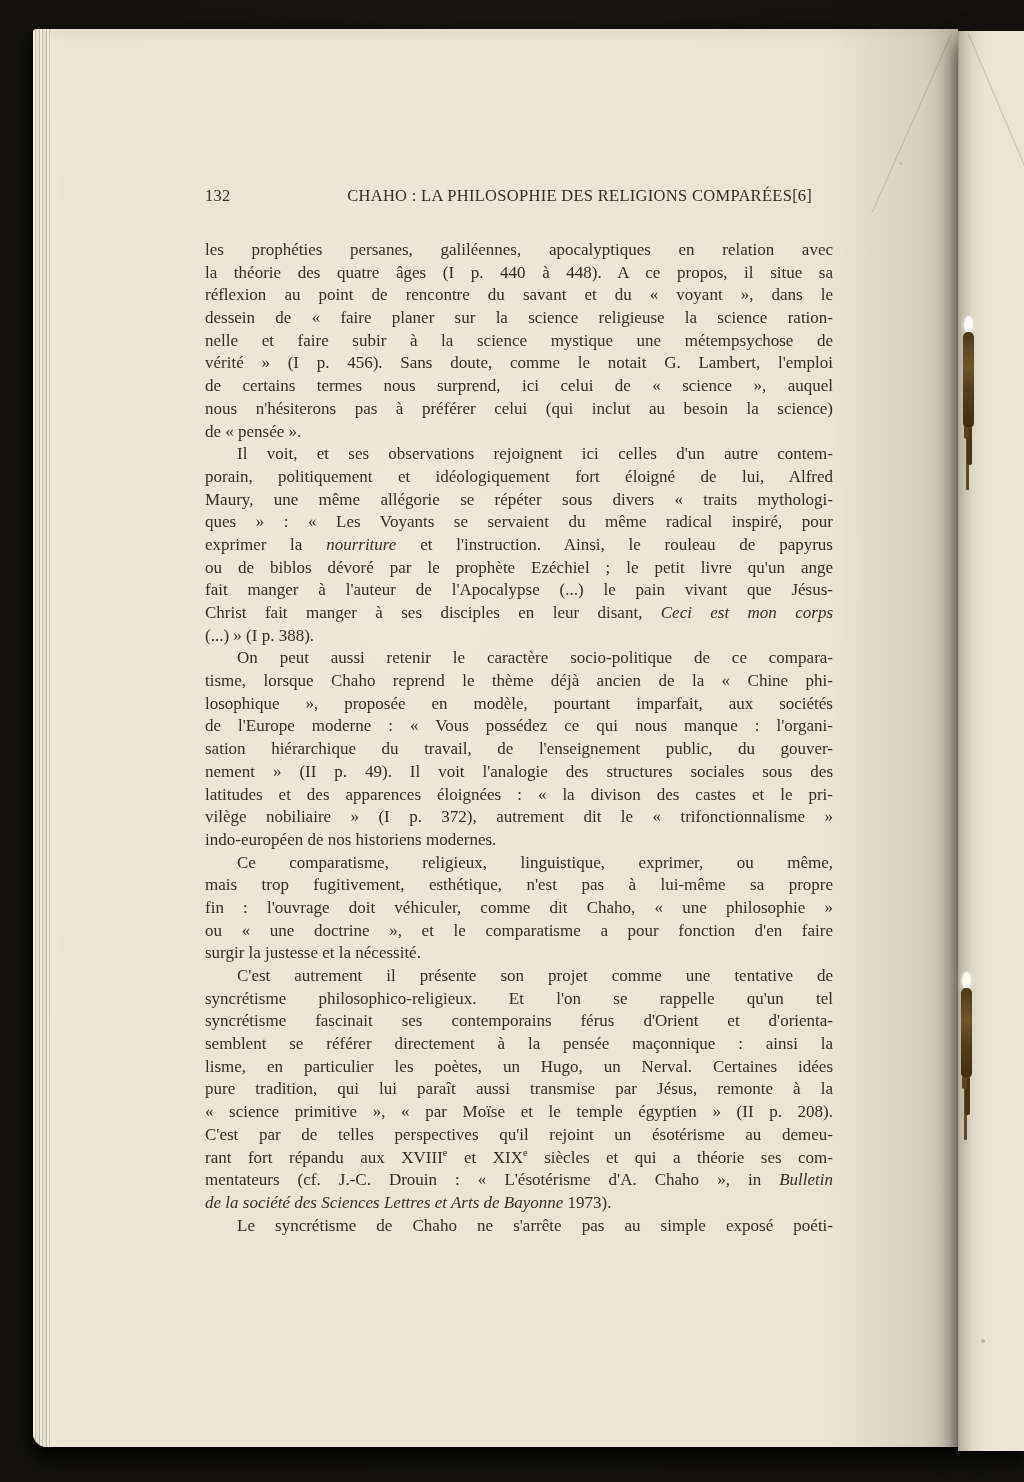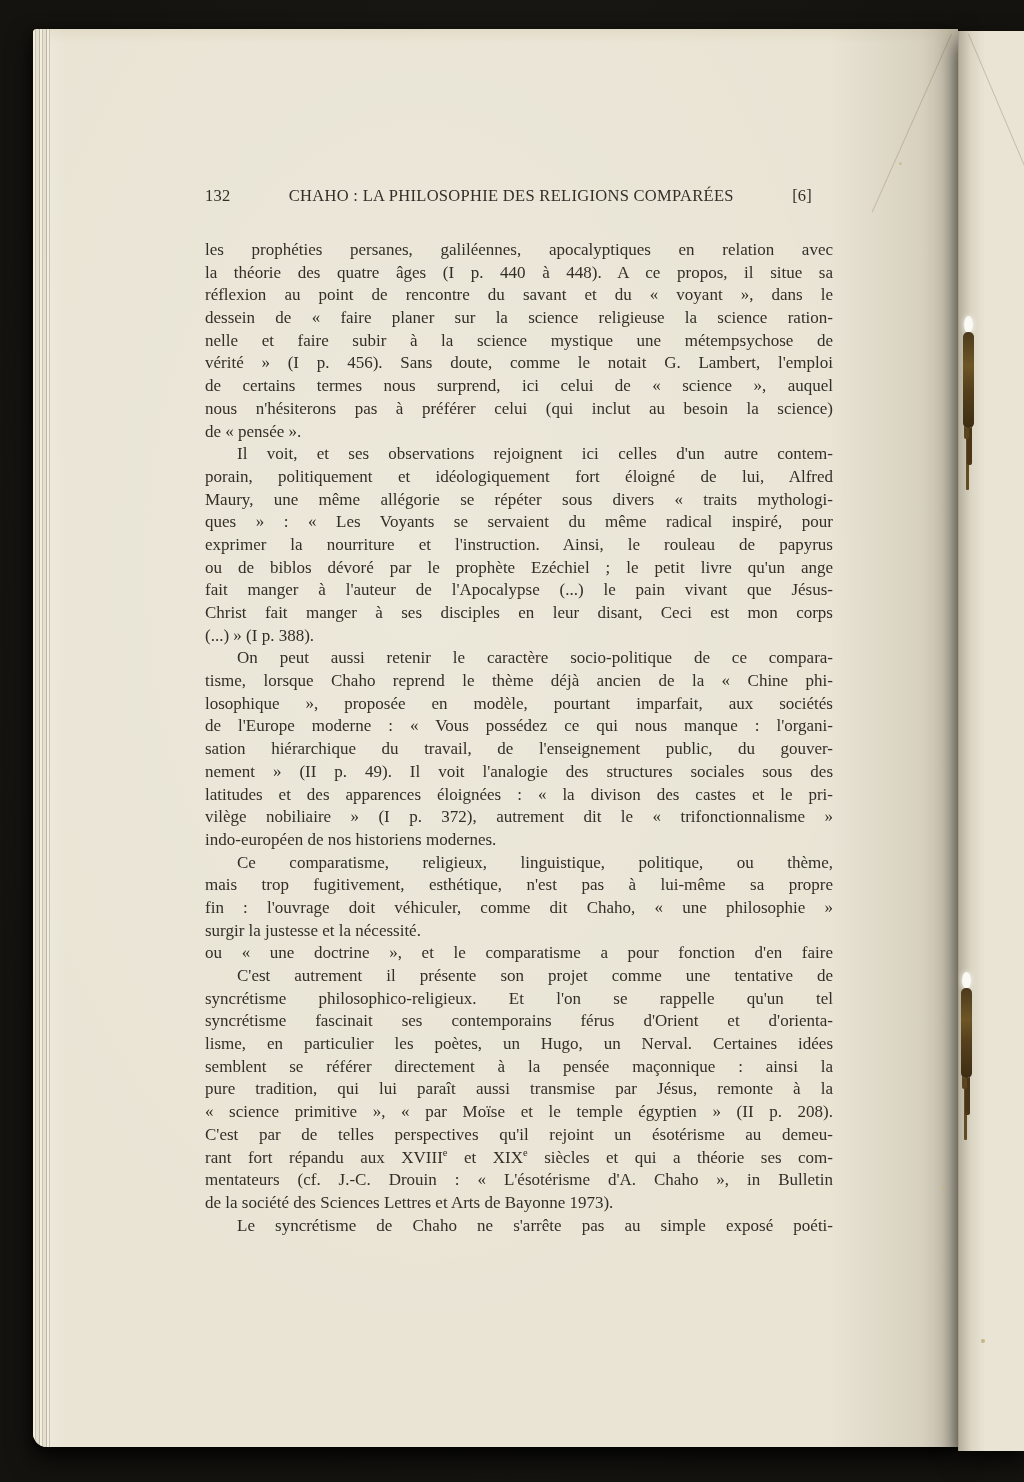--- a/index.html
+++ b/index.html
@@ -48,28 +48,28 @@
   .glint-1{left:964px;top:316px;}
   .glint-2{left:962px;top:972px;}
   .stain{position:absolute;border-radius:50%;}
   .stain-1{left:981px;top:1339px;width:4px;height:4px;background:#c8b488;}
   .stain-2{left:899px;top:162px;width:3px;height:3px;background:#cbbd96;}
   .stain-3{left:942px;top:1186px;width:3px;height:3px;background:#c3b389;}
   
   .content{position:absolute;left:205px;top:186px;width:628px;color:var(--ink,#332f28);}
   .pg-header{display:flex;align-items:baseline;font-size:16.5px;letter-spacing:0.2px;}
   .pg-num{flex:none;font-family:Liberation Serif, serif;}
-  .run-title{flex:1;text-align:center;letter-spacing:0.3px;}
+  .run-title{flex:1;text-align:right;letter-spacing:0.3px;}
   .sec-num{flex:none;padding-right:21px;}
   .text-body{margin-top:33px;font-size:17px;}
   .para{margin:0;}
   .line{height:22.7px;line-height:22.7px;text-align:justify;text-align-last:left;white-space:normal;}
   .line.j{text-align-last:justify;}
   .line.ind{padding-left:32px;}
-  .it{}
+  .it{font-style:italic;}
   .sup{font-size:0.62em;vertical-align:super;line-height:0;}
 </style>
 </head>
 <body>
 
 <div class="leaf-main">
   <div class="stack-edges"></div>
 </div>
 
 <div class="crease-line crease-a"></div>
@@ -119,32 +119,32 @@
         <div class="line j"><span>tisme, lorsque Chaho reprend le thème déjà ancien de la « Chine phi-</span></div>
         <div class="line j"><span>losophique », proposée en modèle, pourtant imparfait, aux sociétés</span></div>
         <div class="line j"><span>de l'Europe moderne : « Vous possédez ce qui nous manque : l'organi-</span></div>
         <div class="line j"><span>sation hiérarchique du travail, de l'enseignement public, du gouver-</span></div>
         <div class="line j"><span>nement » (II p. 49). Il voit l'analogie des structures sociales sous des</span></div>
         <div class="line j"><span>latitudes et des apparences éloignées : « la divison des castes et le pri-</span></div>
         <div class="line j"><span>vilège nobiliaire » (I p. 372), autrement dit le « trifonctionnalisme »</span></div>
         <div class="line"><span>indo-européen de nos historiens modernes.</span></div>
       </div>
       <div class="para">
-        <div class="line j ind"><span>Ce comparatisme, religieux, linguistique, politique, ou thème,</span></div>
+        <div class="line j ind"><span>Ce comparatisme, religieux, linguistique, exprimer, ou même,</span></div>
         <div class="line j"><span>mais trop fugitivement, esthétique, n'est pas à lui-même sa propre</span></div>
         <div class="line j"><span>fin : l'ouvrage doit véhiculer, comme dit Chaho, « une philosophie »</span></div>
+        <div class="line j"><span>ou « une doctrine », et le comparatisme a pour fonction d'en faire</span></div>
         <div class="line"><span>surgir la justesse et la nécessité.</span></div>
-        <div class="line j"><span>ou « une doctrine », et le comparatisme a pour fonction d'en faire</span></div>
       </div>
       <div class="para">
         <div class="line j ind"><span>C'est autrement il présente son projet comme une tentative de</span></div>
         <div class="line j"><span>syncrétisme philosophico-religieux. Et l'on se rappelle qu'un tel</span></div>
         <div class="line j"><span>syncrétisme fascinait ses contemporains férus d'Orient et d'orienta-</span></div>
+        <div class="line j"><span>semblent se référer directement à la pensée maçonnique : ainsi la</span></div>
         <div class="line j"><span>lisme, en particulier les poètes, un Hugo, un Nerval. Certaines idées</span></div>
-        <div class="line j"><span>semblent se référer directement à la pensée maçonnique : ainsi la</span></div>
         <div class="line j"><span>pure tradition, qui lui paraît aussi transmise par Jésus, remonte à la</span></div>
         <div class="line j"><span>« science primitive », « par Moïse et le temple égyptien » (II p. 208).</span></div>
         <div class="line j"><span>C'est par de telles perspectives qu'il rejoint un ésotérisme au demeu-</span></div>
         <div class="line j"><span>rant fort répandu aux XVIII</span><span class="sup">e</span><span> et XIX</span><span class="sup">e</span><span> siècles et qui a théorie ses com-</span></div>
         <div class="line j"><span>mentateurs (cf. J.-C. Drouin : « L'ésotérisme d'A. Chaho », in </span><span class="it">Bulletin</span></div>
         <div class="line"><span class="it">de la société des Sciences Lettres et Arts de Bayonne</span><span> 1973).</span></div>
       </div>
       <div class="para">
         <div class="line j ind"><span>Le syncrétisme de Chaho ne s'arrête pas au simple exposé poéti-</span></div>
       </div>

